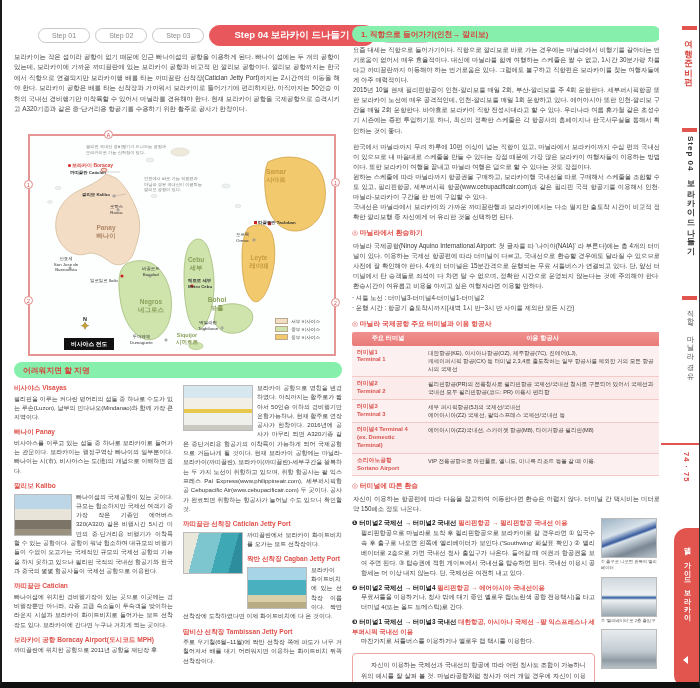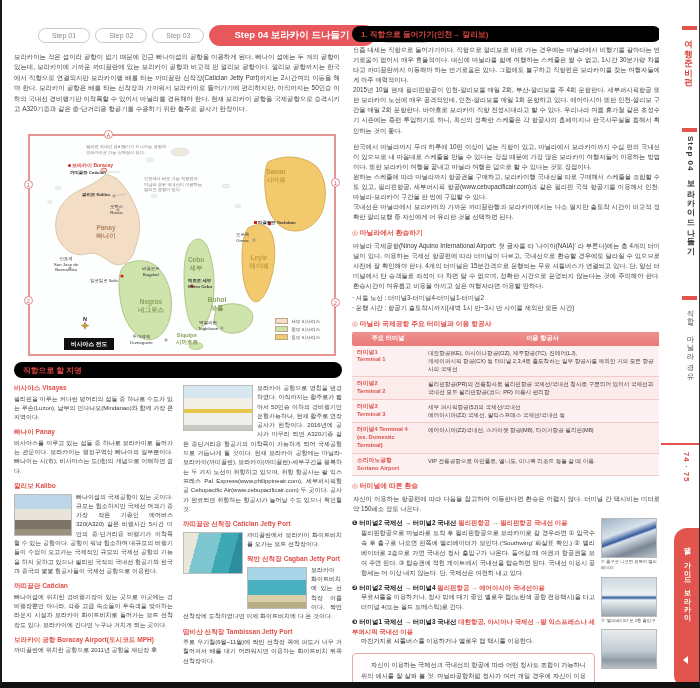--- a/index.html
+++ b/index.html
@@ -40,21 +40,21 @@
   .compass { position:absolute; left:44px; bottom:22px; width:22px; text-align:center; }
   .compass .n { font-size:5.5px; font-weight:bold; color:#222; }
   .compass .star { font-size:12px; color:#caa23a; line-height:0.8; text-shadow:0 0 0.5px #333; }
   .map-caption { position:absolute; left:34px; bottom:4px; background:#111; color:#fff;
                  font-size:5.8px; font-weight:bold; padding:1.5px 7px; }
   .gmark { position:absolute; width:9px; height:9px; border:1px solid #e08a88; border-radius:50%;
            background:#fff; color:#d6453f; font-size:5px; text-align:center; line-height:8px; }
 
   
   .places { position:absolute; left:12px; top:362px; width:328px; }
-  .band { background:#000000; color:#d6453f; font-weight:bold; font-size:7.8px;
+  .band { background:#86efac; color:#d6453f; font-weight:bold; font-size:7.8px;
           border-radius:8px; padding:2.5px 9px; }
   .cols { display:flex; gap:10px; margin-top:6px; }
   .pcol { width:159px; }
   .entry { margin-bottom:6px; }
   .entry-title { color:#e0504a; font-weight:bold; font-size:6.6px; margin-bottom:1.5px; }
   .entry-body { font-size:6px; line-height:1.55; color:#3a3a3a; text-align:justify; }
   .ph { float:left; margin:1px 4px 2px 0; border:0.5px solid #bbb; }
   .ph-kalibo { width:58px; height:42px; background:linear-gradient(#bcd6e8 0 34%,#e8e4da 34% 62%,#7d7468 62% 86%,#9a917f 86%); }
   .ph-airport { width:70px; height:46px; background:linear-gradient(#d7e7f0 0 28%,#f2efe6 28% 52%,#e8c84a 52% 62%,#efefec 62% 88%,#c9c9c2 88%); }
   .ph-cjetty { width:60px; height:42px; background:linear-gradient(105deg,#e9e6da 0 22%,#7ec6cf 22% 55%,#3fa8b5 55% 80%,#2d8d9c 80%); }
@@ -234,21 +234,21 @@
     </div>
 
     <div class="compass">
       <div class="n">N</div>
       <div class="star">✦</div>
     </div>
     <div class="map-caption">비사야스 전도</div>
   </div>
 
   <div class="places">
-    <div class="band">직항으로 할 지명</div>
+    <div class="band">어려워지면 할 지명</div>
     <div class="cols">
       <div class="pcol">
         <div class="entry">
           <div class="entry-title">비사야스 Visayas</div>
           <div class="entry-body">필리핀을 이루는 커다란 덩어리의 섬들 중 하나로 수도가 있는 루손(Luzon), 남부의 민다나오(Mindanao)와 함께 가장 큰 지역이다.</div>
         </div>
         <div class="entry">
           <div class="entry-title">빠나이 Panay</div>
           <div class="entry-body">비사야스를 이루고 있는 섬들 중 하나로 보라카이로 들어가는 관문이다. 보라카이는 행정구역상 빠나이의 일부분이다. 빠나이는 시(市), 비사야스는 도(道)의 개념으로 이해하면 쉽다.</div>
         </div>

